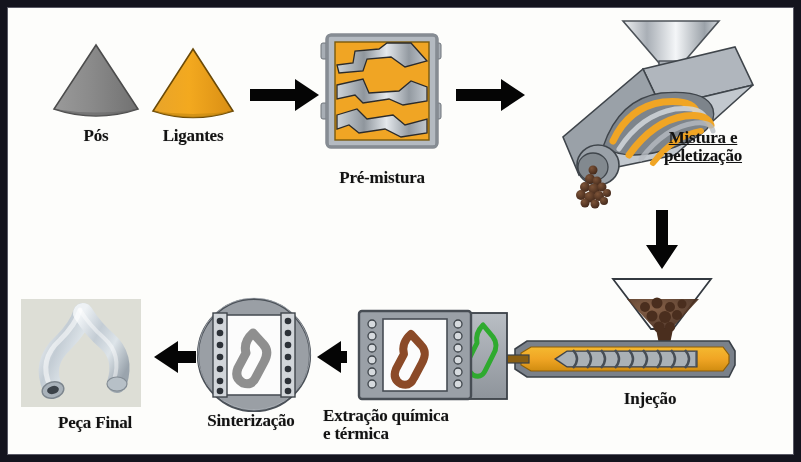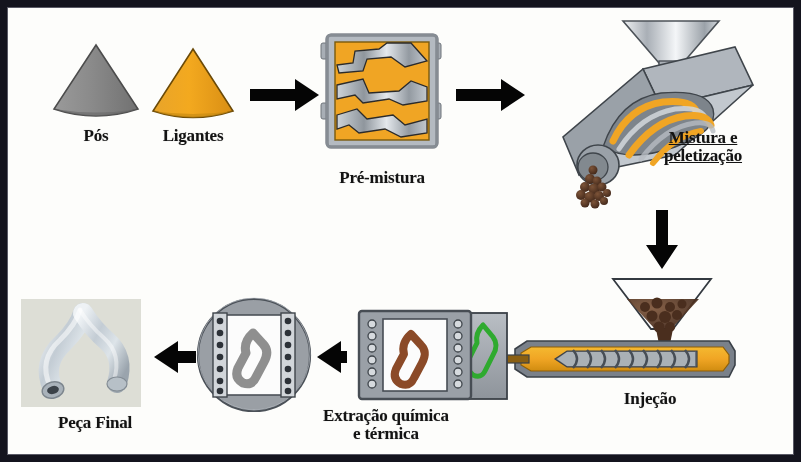--- a/index.html
+++ b/index.html
@@ -297,21 +297,22 @@
 
     <div class="label center" style="left:186px; top:120px;">Ligantes</div>
 
     <div class="label center" style="left:375px; top:152px;margin-top:10px;">Pré-mistura</div>
 
     <div class="label center" style="left:696px; top:122px;text-decoration:underline;">Mistura e
 peletização</div>
 
     <div class="label center" style="left:643px; top:383px;">Injeção</div>
 
-    <div class="label left" style="left:316px; top:400px;text-align:center;">Extração química
+    <div class="label left" style="left:316px; top:400px;">Extração química
 e térmica</div>
 
+    <div class="label center" style="left:244px; top:405px;">Sinterização</div>
 
     <div class="label center" style="left:88px; top:407px;">Peça Final</div>
   </div>
 
   <div id="inner-frame"></div>
 </div>
 
 </body></html>

